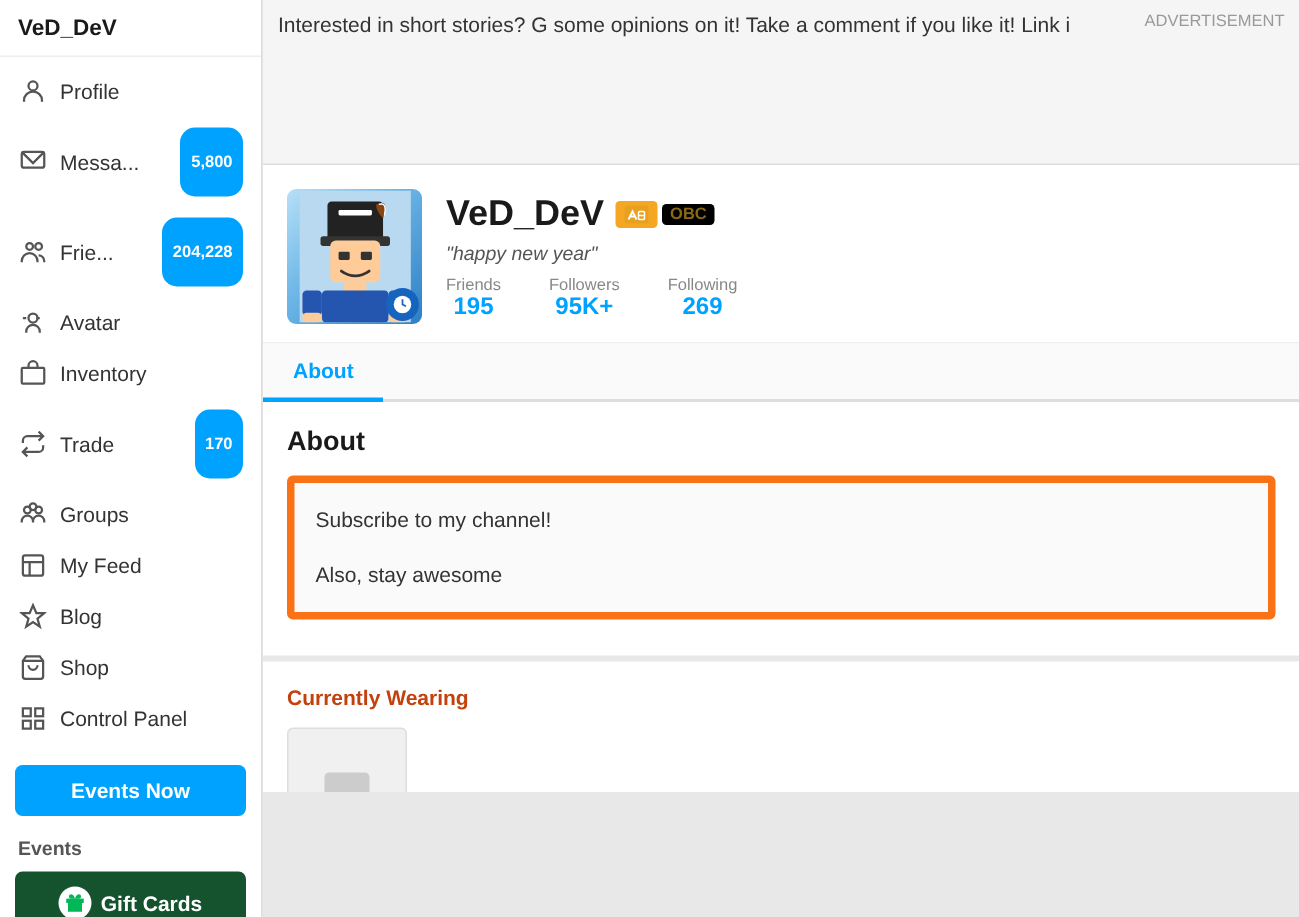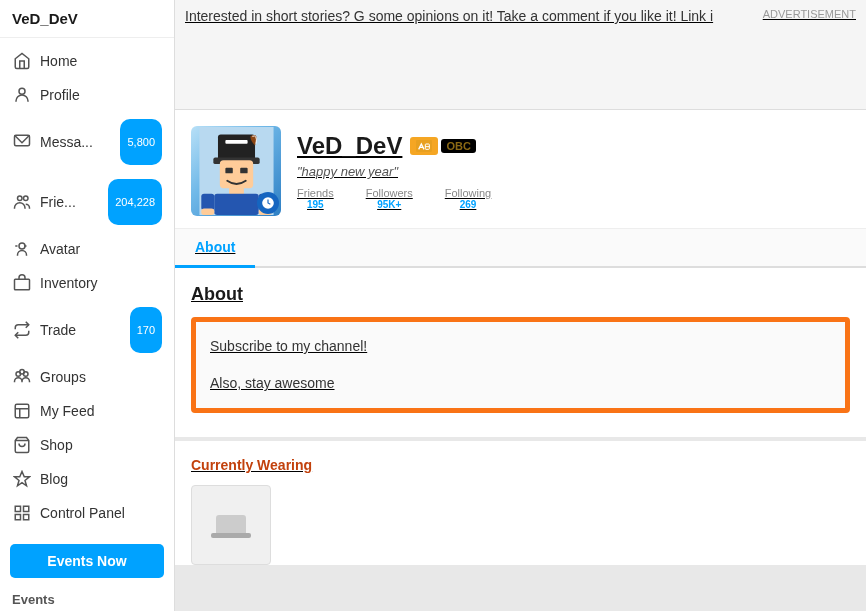--- a/index.html
+++ b/index.html
@@ -54,21 +54,21 @@
       font-size: 16px;
       flex-shrink: 0;
     }
     .nav-label { flex: 1; }
     .badge {
       background: #00a2ff;
       color: #fff;
       border-radius: 10px;
       padding: 17px 7px;
       font-size: 11px;
-      font-weight: 400;
+      font-weight: 700;
     }
     .upgrade-btn {
       margin: 8px 10px;
       background: #00a2ff;
       color: #fff;
       border: none;
       border-radius: 5px;
       padding: 9px 0;
       font-size: 14px;
       font-weight: 700;
@@ -105,24 +105,23 @@
       display: flex;
       align-items: center;
       justify-content: center;
     }
     .gift-icon-circle svg { width: 14px; height: 14px; }
 
     
     .main-content {
       flex: 1;
       background: #e8e8e8;
-      height: 611px;
+      height: 528px;
       overflow-y: auto;
       position: relative;
-      text-decoration: underline;
     }
 
     
     .ad-banner {
       background: #f5f5f5;
       padding: 6px 10px;
       font-size: 12px;
       color: #777;
       border-bottom: 1px solid #ddd;
       display: flex;
@@ -227,21 +226,21 @@
       color: #555;
       margin-bottom: 8px;
       font-style: italic;
     }
     .profile-stats {
       display: flex;
       gap: 32px;
     }
     .stat-item { text-align: center; }
     .stat-value {
-      font-size: 10px;
+      font-size: 16px;
       font-weight: 700;
       color: #00a2ff;
     }
     .stat-label {
       font-size: 11px;
       color: #888;
     }
 
     
     .profile-tabs {
@@ -318,29 +317,20 @@
       height: 88px;
     }
   </style>
 </head>
 <body>
 
 <aside class="sidebar">
   <div class="sidebar-logo">VeD_DeV</div>
   <nav class="sidebar-nav">
 
-    <div class="nav-item">
-      <span class="nav-icon">
-        <svg width="18" height="18" viewBox="0 0 24 24" fill="none" stroke="#555" stroke-width="2">
-            <path d="M3 9l9-7 9 7v11a2 2 0 01-2 2H5a2 2 0 01-2-2z"></path>
-            <polyline points="9 22 9 12 15 12 15 22"></polyline>
-          </svg>
-      </span>
-      <span class="nav-label">Home</span>
-    </div>
 
     <div class="nav-item">
       <span class="nav-icon">
         <svg width="18" height="18" viewBox="0 0 24 24" fill="none" stroke="#555" stroke-width="2">
             <circle cx="12" cy="7" r="4"></circle>
             <path d="M4 21v-1a8 8 0 0116 0v1"></path>
           </svg>
       </span>
       <span class="nav-label">Profile</span>
     </div>
@@ -421,35 +411,35 @@
             <line x1="3" y1="9" x2="21" y2="9"></line>
             <line x1="9" y1="21" x2="9" y2="9"></line>
           </svg>
       </span>
       <span class="nav-label">My Feed</span>
     </div>
 
     <div class="nav-item">
       <span class="nav-icon">
         <svg width="18" height="18" viewBox="0 0 24 24" fill="none" stroke="#555" stroke-width="2">
+            <polygon points="12 2 15 9 22 9 16 14 18 21 12 17 6 21 8 14 2 9 9 9 12 2"></polygon>
+          </svg>
+      </span>
+      <span class="nav-label">Blog</span>
+    </div>
+
+    <div class="nav-item">
+      <span class="nav-icon">
+        <svg width="18" height="18" viewBox="0 0 24 24" fill="none" stroke="#555" stroke-width="2">
             <path d="M6 2L3 6v14a2 2 0 002 2h14a2 2 0 002-2V6l-3-4z"></path>
             <line x1="3" y1="6" x2="21" y2="6"></line>
             <path d="M16 10a4 4 0 01-8 0"></path>
           </svg>
       </span>
       <span class="nav-label">Shop</span>
-    </div>
-
-    <div class="nav-item">
-      <span class="nav-icon">
-        <svg width="18" height="18" viewBox="0 0 24 24" fill="none" stroke="#555" stroke-width="2">
-            <polygon points="12 2 15 9 22 9 16 14 18 21 12 17 6 21 8 14 2 9 9 9 12 2"></polygon>
-          </svg>
-      </span>
-      <span class="nav-label">Blog</span>
     </div>
 
     <div class="nav-item">
       <span class="nav-icon">
         <svg width="18" height="18" viewBox="0 0 24 24" fill="none" stroke="#555" stroke-width="2">
             <rect x="3" y="3" width="7" height="7"></rect>
             <rect x="14" y="3" width="7" height="7"></rect>
             <rect x="3" y="14" width="7" height="7"></rect>
             <rect x="14" y="14" width="7" height="7"></rect>
           </svg>

